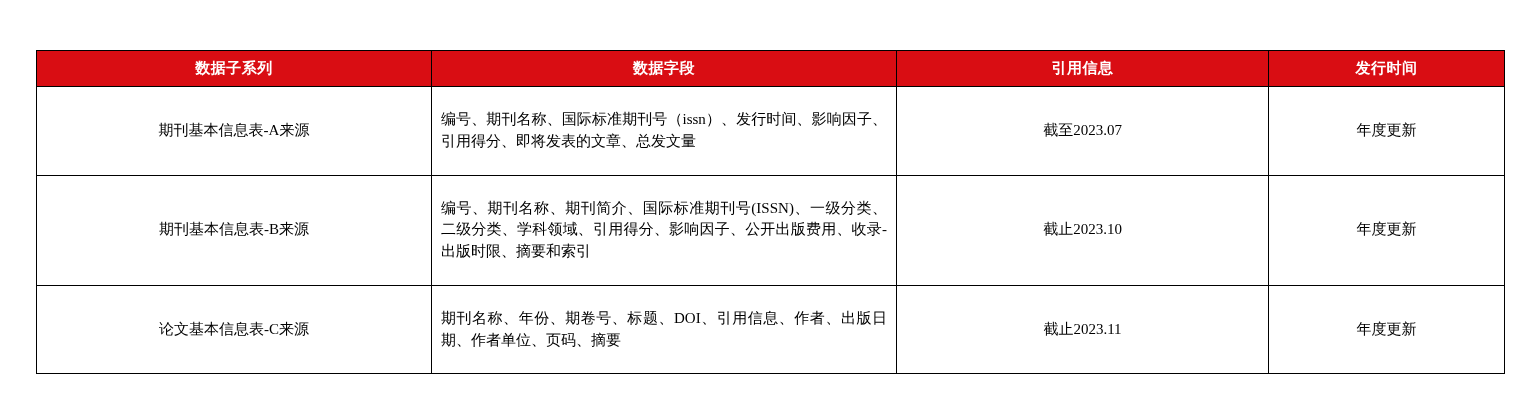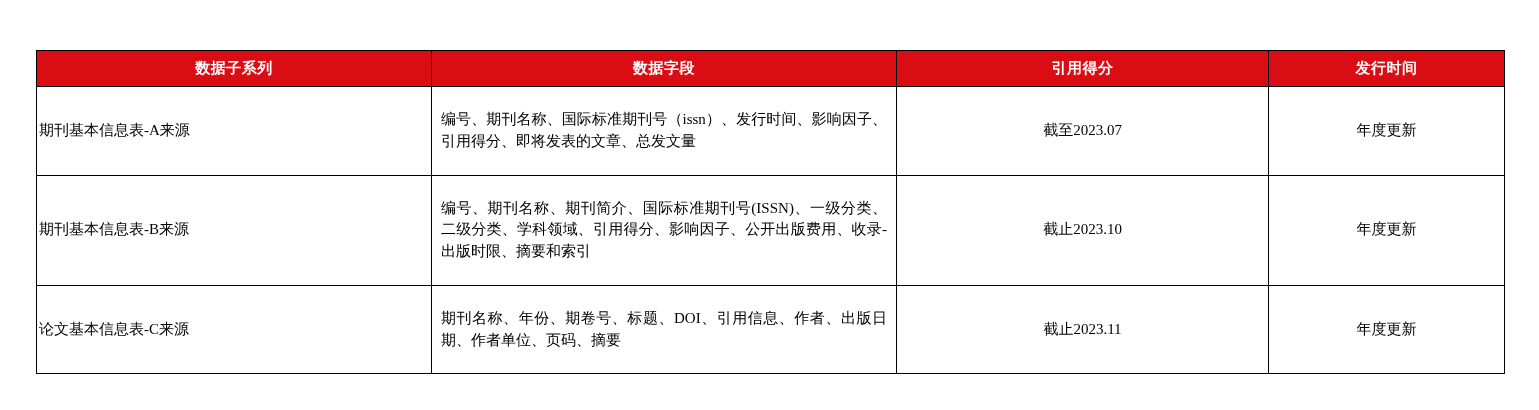--- a/index.html
+++ b/index.html
@@ -47,21 +47,22 @@
     background: #d90d13;
     color: #ffffff;
     font-weight: bold;
     text-align: center;
     height: 31px;
     padding: 2px 4px;
     font-size: 16px;
     letter-spacing: 0.5px;
   }
   td.col-name {
-    padding: 6px 2px;
+    text-align: center;
+    padding: 6px 16px;
   }
   td.col-fields {
     text-align: justify;
     text-align-last: left;
     padding: 22px 9px;
   }
   td.col-period,
   td.col-freq {
     text-align: center;
     padding: 6px 0;
@@ -77,21 +78,21 @@
       <colgroup>
         <col class="c1">
         <col class="c2">
         <col class="c3">
         <col class="c4">
       </colgroup>
       <thead>
         <tr>
           <th>数据子系列</th>
           <th>数据字段</th>
-          <th>引用得分</th>
+          <th>引用信息</th>
           <th>发行时间</th>
         </tr>
       </thead>
       <tbody>
         <tr>
           <td class="col-name">期刊基本信息表-A来源</td>
           <td class="col-fields">编号、期刊名称、国际标准期刊号（issn）、发行时间、影响因子、引用得分、即将发表的文章、总发文量</td>
           <td class="col-period">截至2023.07</td>
           <td class="col-freq">年度更新</td>
         </tr>

